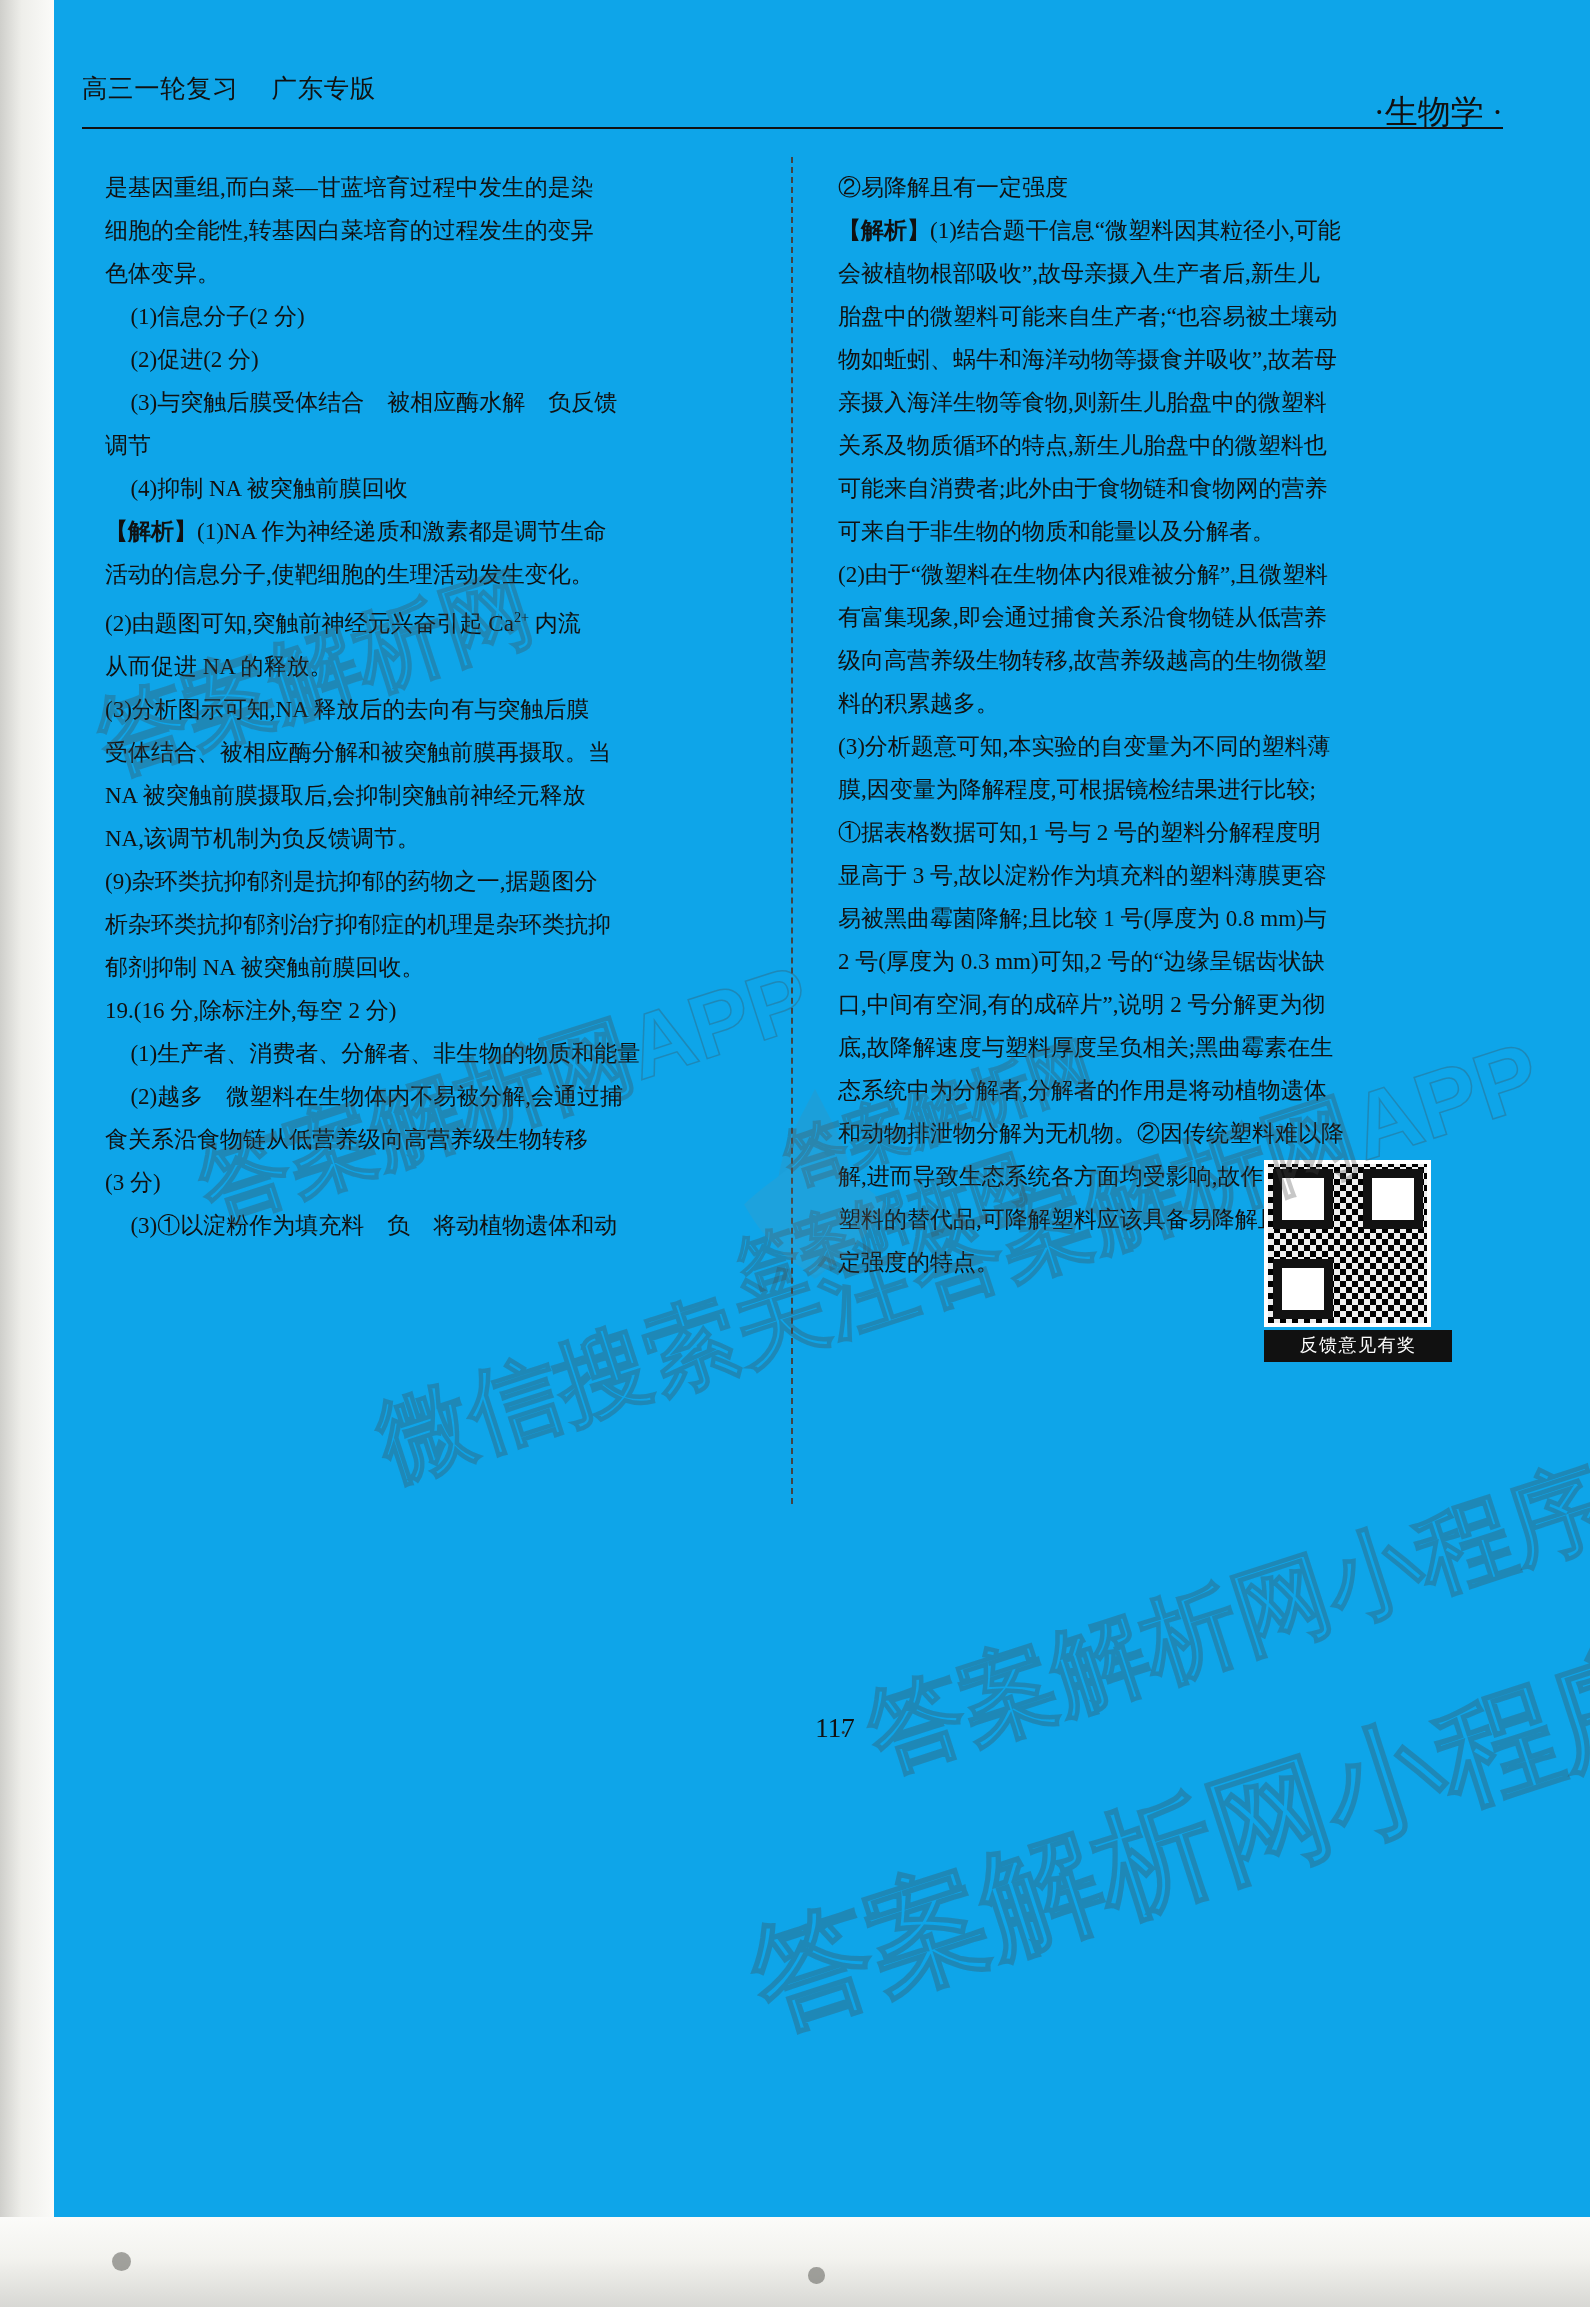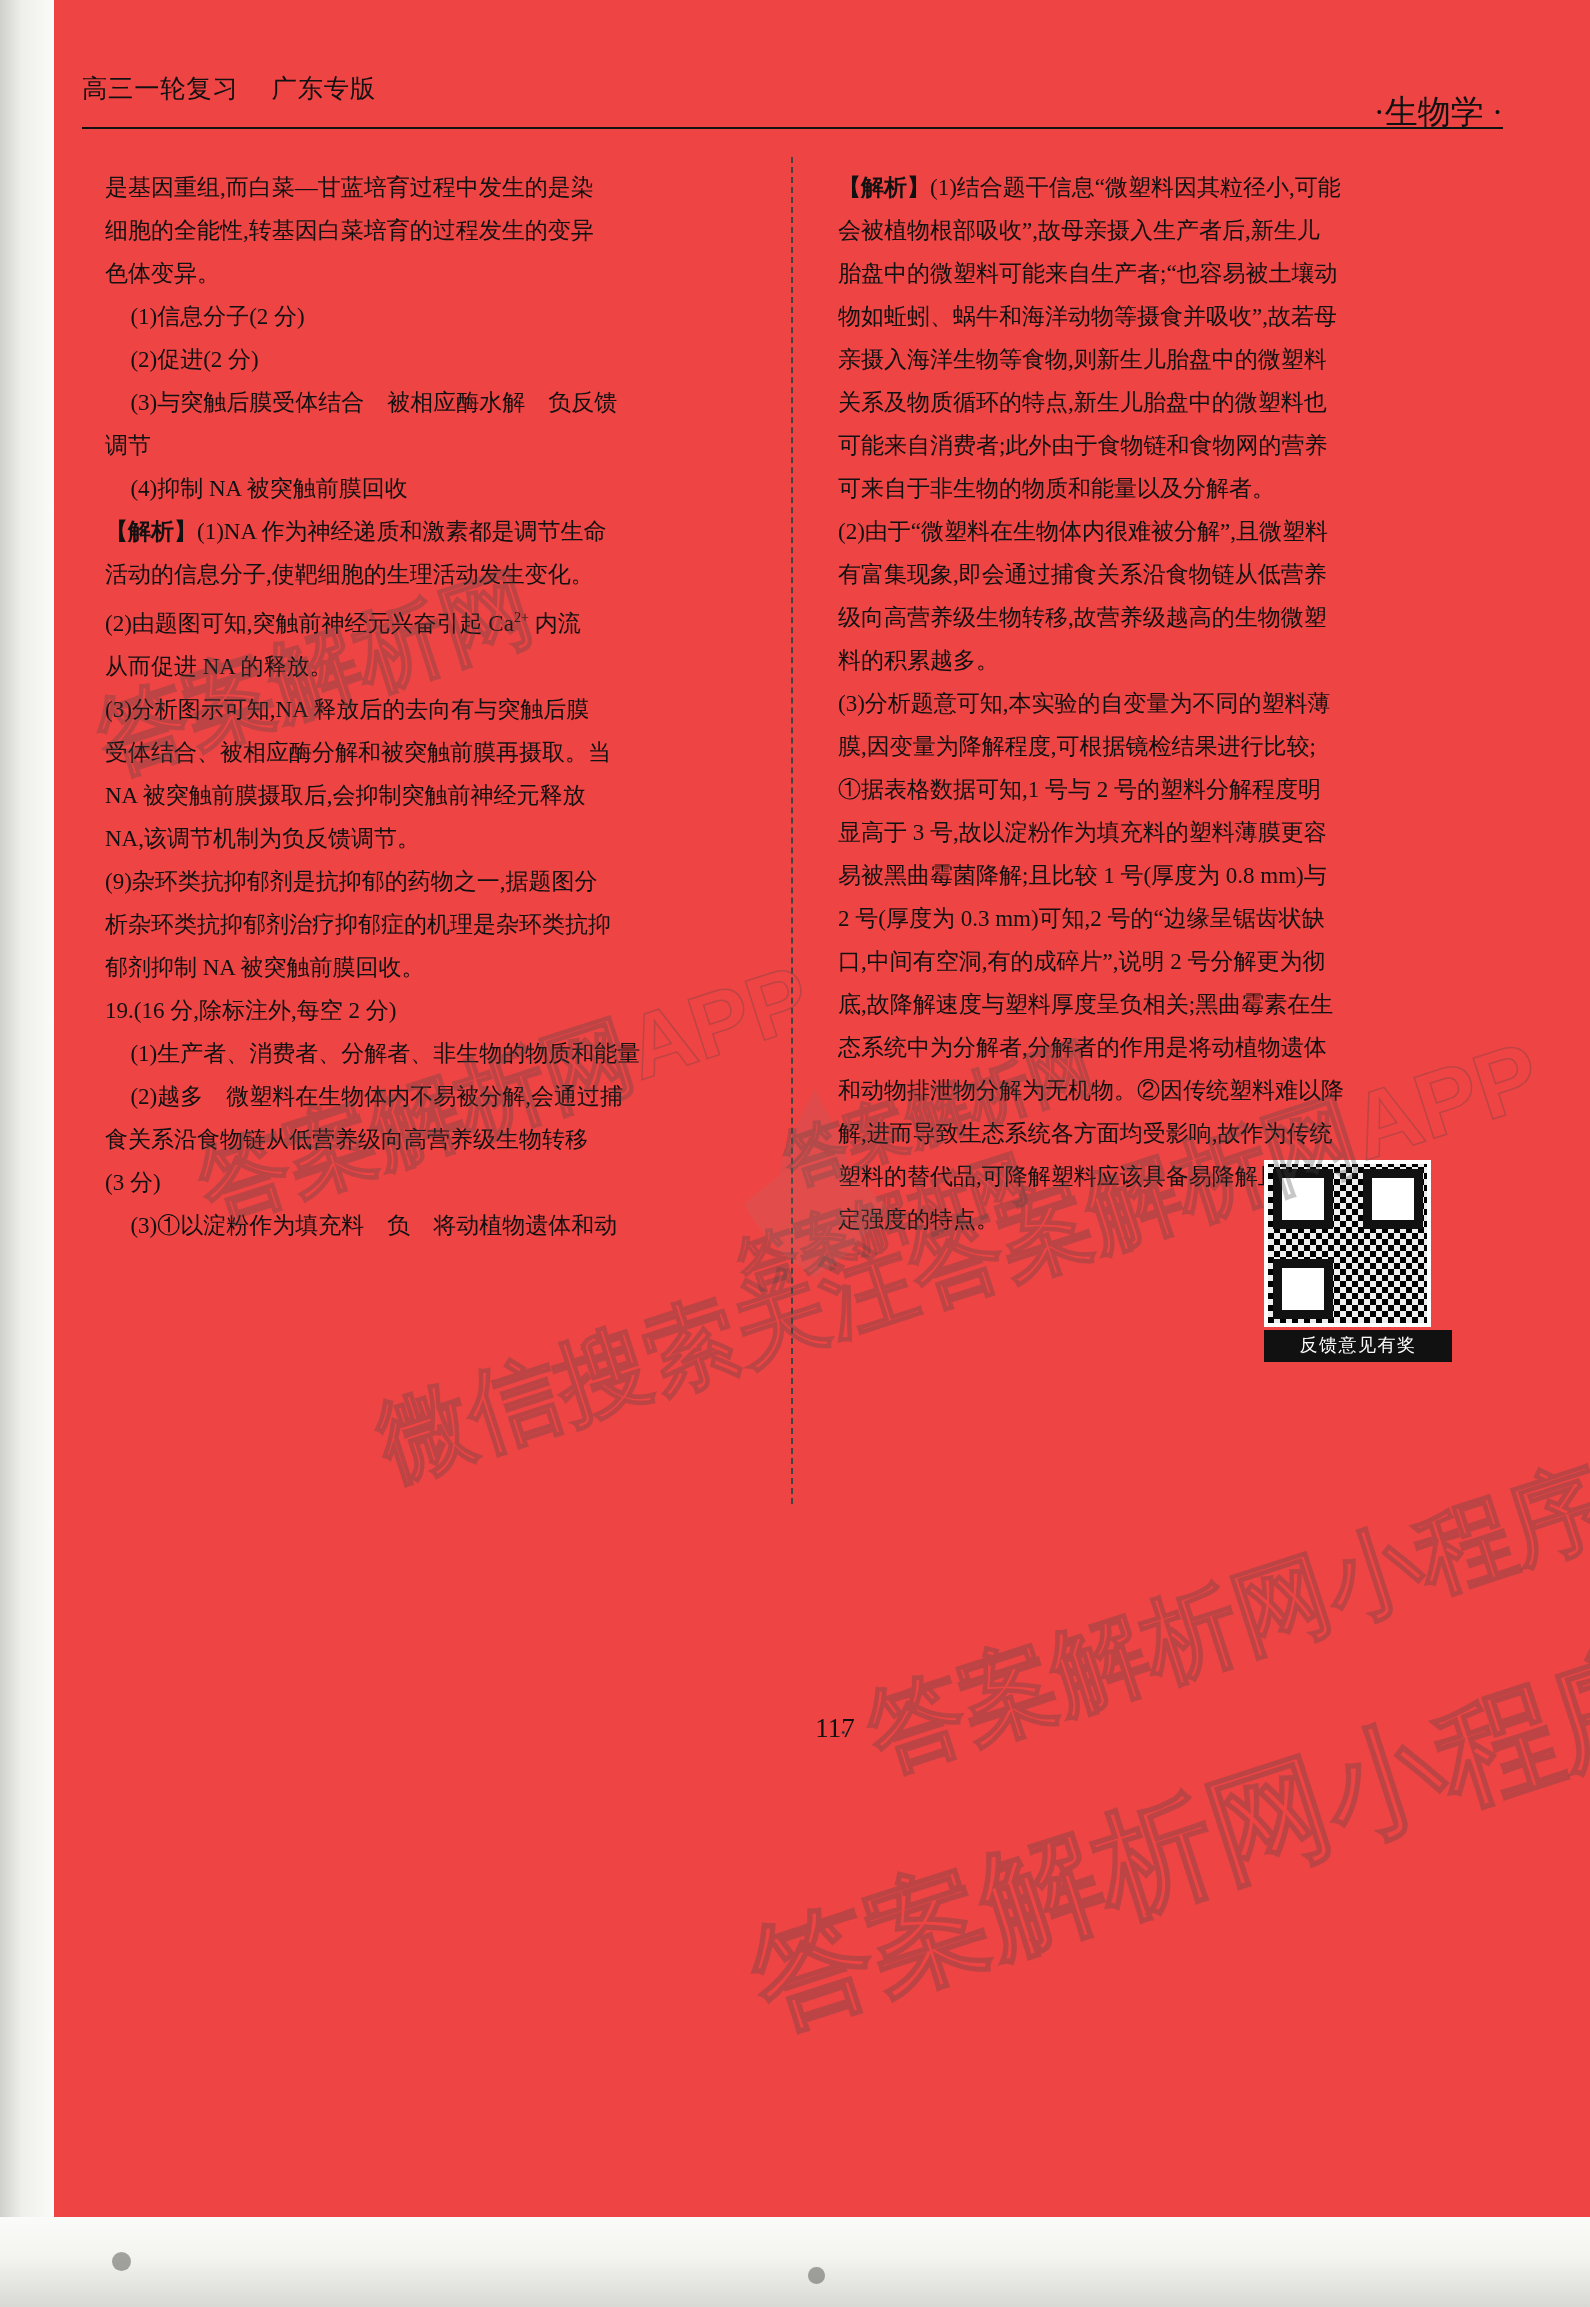--- a/index.html
+++ b/index.html
@@ -13,21 +13,21 @@
     position: relative;
     font-family: "Liberation Serif", "DejaVu Serif", serif;
     color: #111;
     overflow: hidden;
   }
   .page {
     position: absolute;
     left: 0; top: 0;
     width: 1590px;
     height: 2307px;
-    background: #ef4444;
+    background: #0ea5e9;
   }
   
   .paper-edge-left {
     position: absolute;
     left: 0; top: 0; width: 54px; height: 2307px;
     background: linear-gradient(to right, #cfcfcb 0%, #eeeeea 40%, #fbfbf9 100%);
   }
   .paper-edge-bottom {
     position: absolute;
     left: 0; bottom: 0; width: 1590px; height: 90px;
@@ -253,20 +253,21 @@
 
     <p class="hang"><span>19.</span><span>(16 分,除标注外,每空 2 分)</span></p>
     <p class="indent">(1)生产者、消费者、分解者、非生物的物质和能量</p>
     <p class="indent">(2)越多　微塑料在生物体内不易被分解,会通过捕</p>
     <p>食关系沿食物链从低营养级向高营养级生物转移</p>
     <p>(3 分)</p>
     <p class="indent">(3)①以淀粉作为填充料　负　将动植物遗体和动</p>
   </div>
 
   <div class="col col-right">
+    <p>②易降解且有一定强度</p>
     <p><strong>【解析】</strong><span>(1)结合题干信息“微塑料因其粒径小,可能</span></p>
     <p>会被植物根部吸收”,故母亲摄入生产者后,新生儿</p>
     <p>胎盘中的微塑料可能来自生产者;“也容易被土壤动</p>
     <p>物如蚯蚓、蜗牛和海洋动物等摄食并吸收”,故若母</p>
     <p>亲摄入海洋生物等食物,则新生儿胎盘中的微塑料</p>
     <p>关系及物质循环的特点,新生儿胎盘中的微塑料也</p>
     <p>可能来自消费者;此外由于食物链和食物网的营养</p>
     <p>可来自于非生物的物质和能量以及分解者。</p>
     <p>(2)由于“微塑料在生物体内很难被分解”,且微塑料</p>
     <p>有富集现象,即会通过捕食关系沿食物链从低营养</p>

